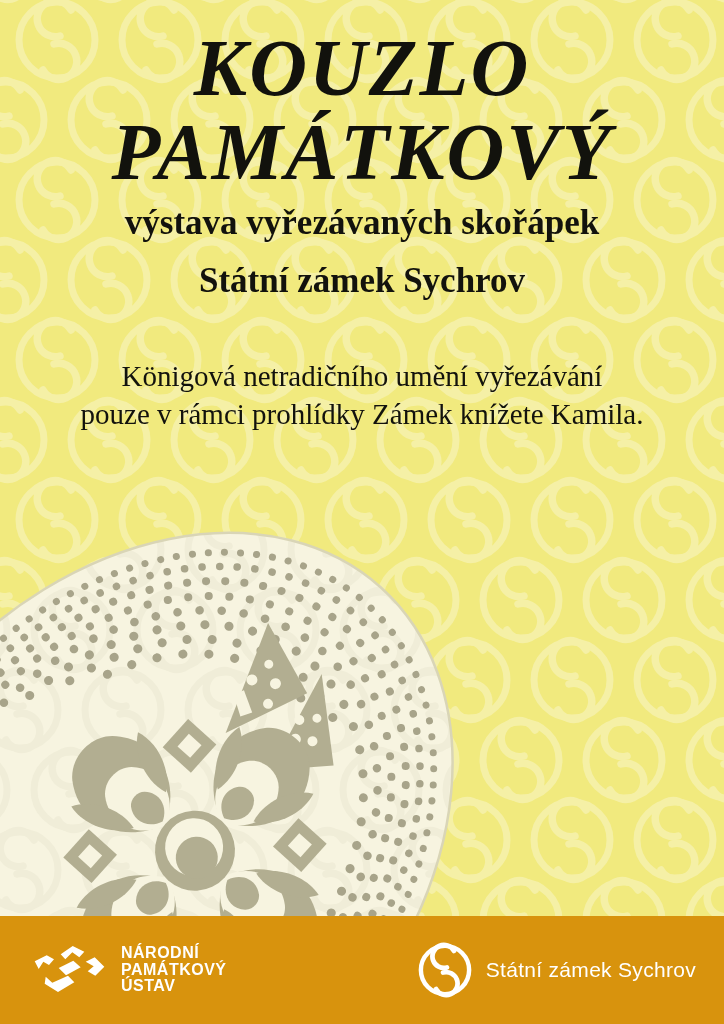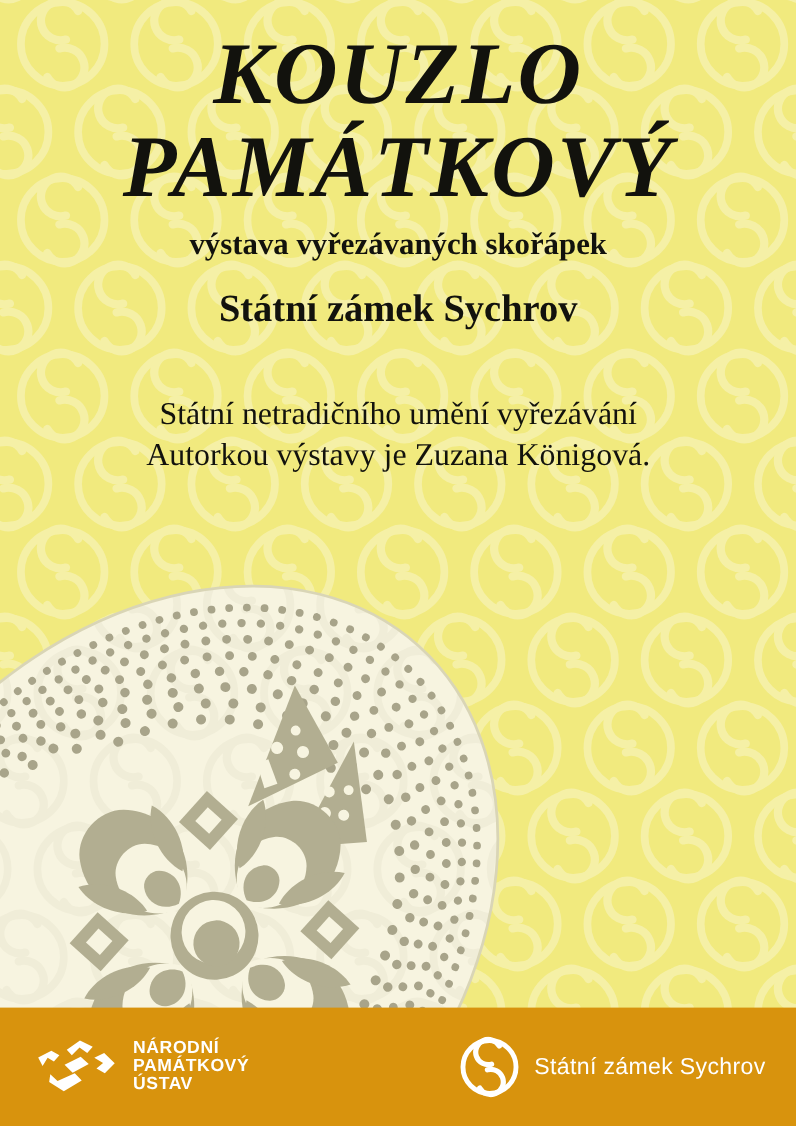--- a/index.html
+++ b/index.html
@@ -20,21 +20,21 @@
   .pattern-layer{color:var(--pattern);}
   .egg-watermark-layer{color:var(--egg-watermark);}
   .egg-body{fill:var(--egg-fill);}
   .egg-rim{stroke:var(--egg-rim);stroke-width:2.5;fill:none;}
   .dots{stroke:var(--carving-dots);fill:none;stroke-linecap:round;}
   .c-olive{color:var(--carving);fill:var(--carving);}
   .c-cream{color:var(--egg-fill);fill:var(--egg-fill);}
 
   .txt{position:absolute;left:0;width:100%;text-align:center;white-space:nowrap;}
   .title{top:26px;font-size:80px;line-height:84px;font-weight:bold;font-style:italic;letter-spacing:2px;}
-  .subtitle{top:203px;font-size:28px;line-height:40px;font-weight:bold;text-align:center;}
+  .subtitle{top:203px;font-size:35px;line-height:40px;font-weight:bold;text-align:center;}
   .venue-block{top:262px;font-size:35px;line-height:37px;font-weight:bold;}
   .body-block{top:358px;font-size:29px;line-height:37.5px;}
 
   .footer{
     position:absolute;left:0;top:916px;width:724px;height:108px;
     background:var(--footer-bg);
     display:flex;align-items:center;justify-content:space-between;
     box-sizing:border-box;padding:0 28px 0 33px;
     font-family:"Liberation Sans","DejaVu Sans",sans-serif;color:var(--logo-white);
   }
@@ -382,22 +382,22 @@
     <div>PAMÁTKOVÝ</div>
   </div>
 
   <div class="txt subtitle">výstava vyřezávaných skořápek</div>
 
   <div class="txt venue-block">
     <div>Státní zámek Sychrov</div>
   </div>
 
   <div class="txt body-block">
-    <div>Státní netradičního umění vyřezávání</div>
-    <div>Autorkou výstavy je Zuzana Königová.</div>
+    <div>Königová netradičního umění vyřezávání</div>
+    <div>pouze v rámci prohlídky Zámek knížete Kamila.</div>
   </div>
 
   <footer class="footer">
     <div class="brand">
       <svg class="npu-mark" width="72" height="56" viewBox="0 0 72 56">
         <polygon points="27.7,12.3 39.7,4 51.3,9.7 46.3,15.3 39.3,10.3 32.3,17.3"></polygon>
         <polygon points="1.7,19.3 13.7,13.3 21,17.3 16,23 10.3,19.7 5.7,27"></polygon>
         <polygon points="25.7,26 40.3,18.7 47.7,25.3 33,33.3"></polygon>
         <polygon points="52.7,19.7 61.7,15.3 71.3,24.7 62.3,33.7 54.7,29.3 60.7,24.3"></polygon>
         <polygon points="12.7,34.7 19.3,40.7 35,33.7 41.3,40.3 25,50 11.7,41.7"></polygon>

